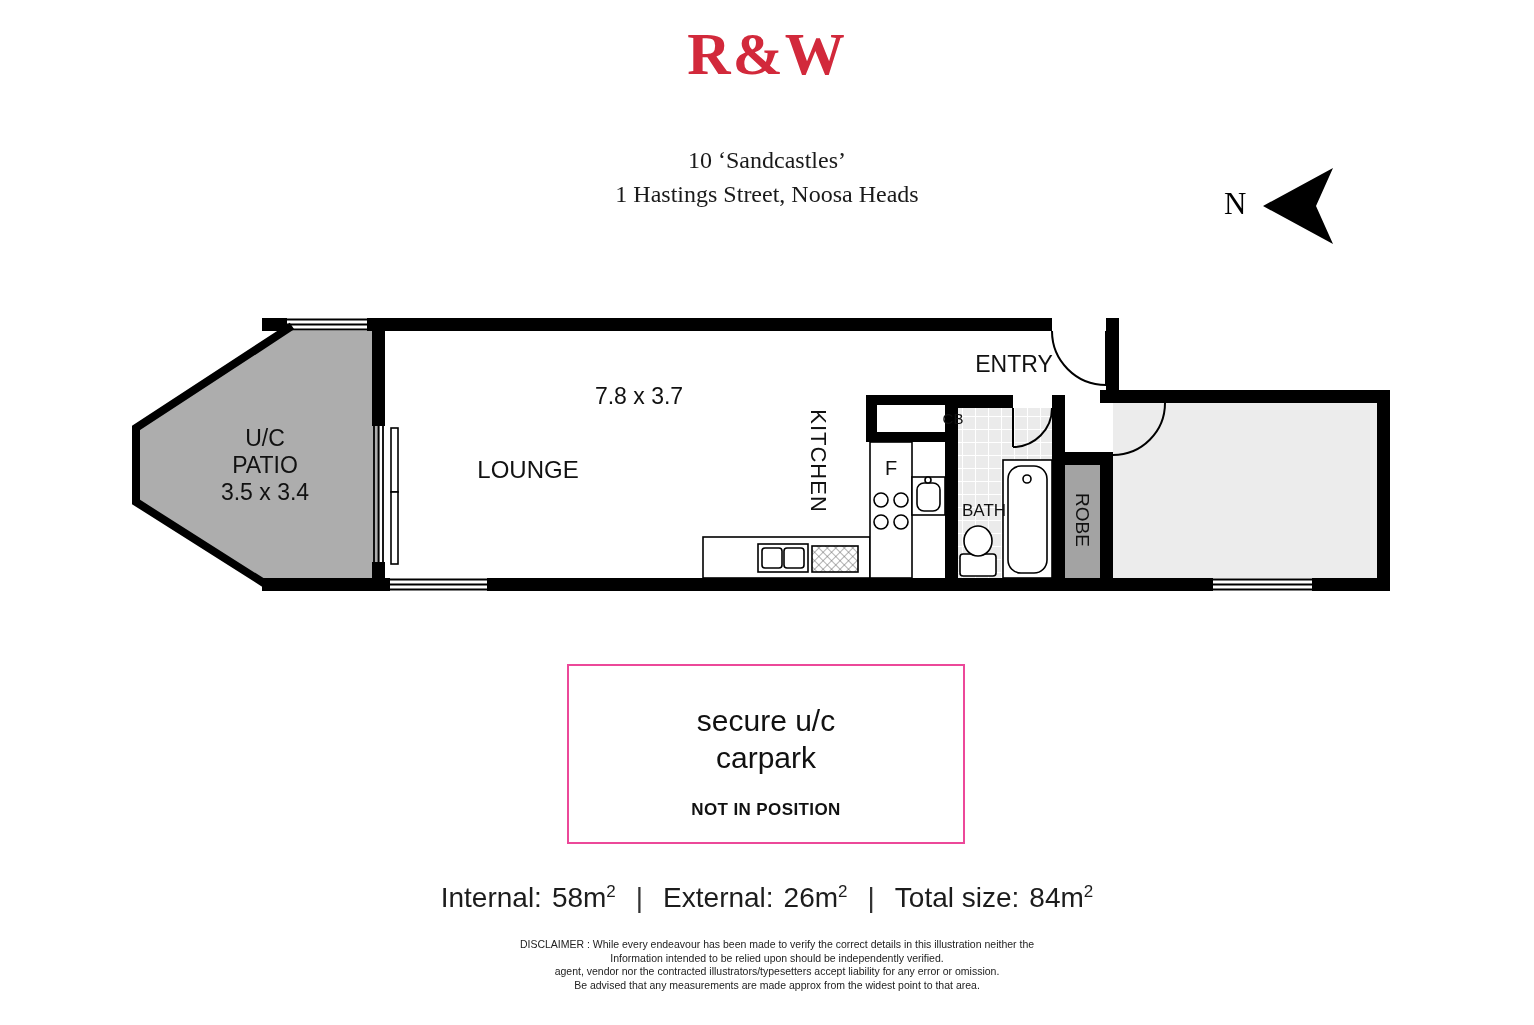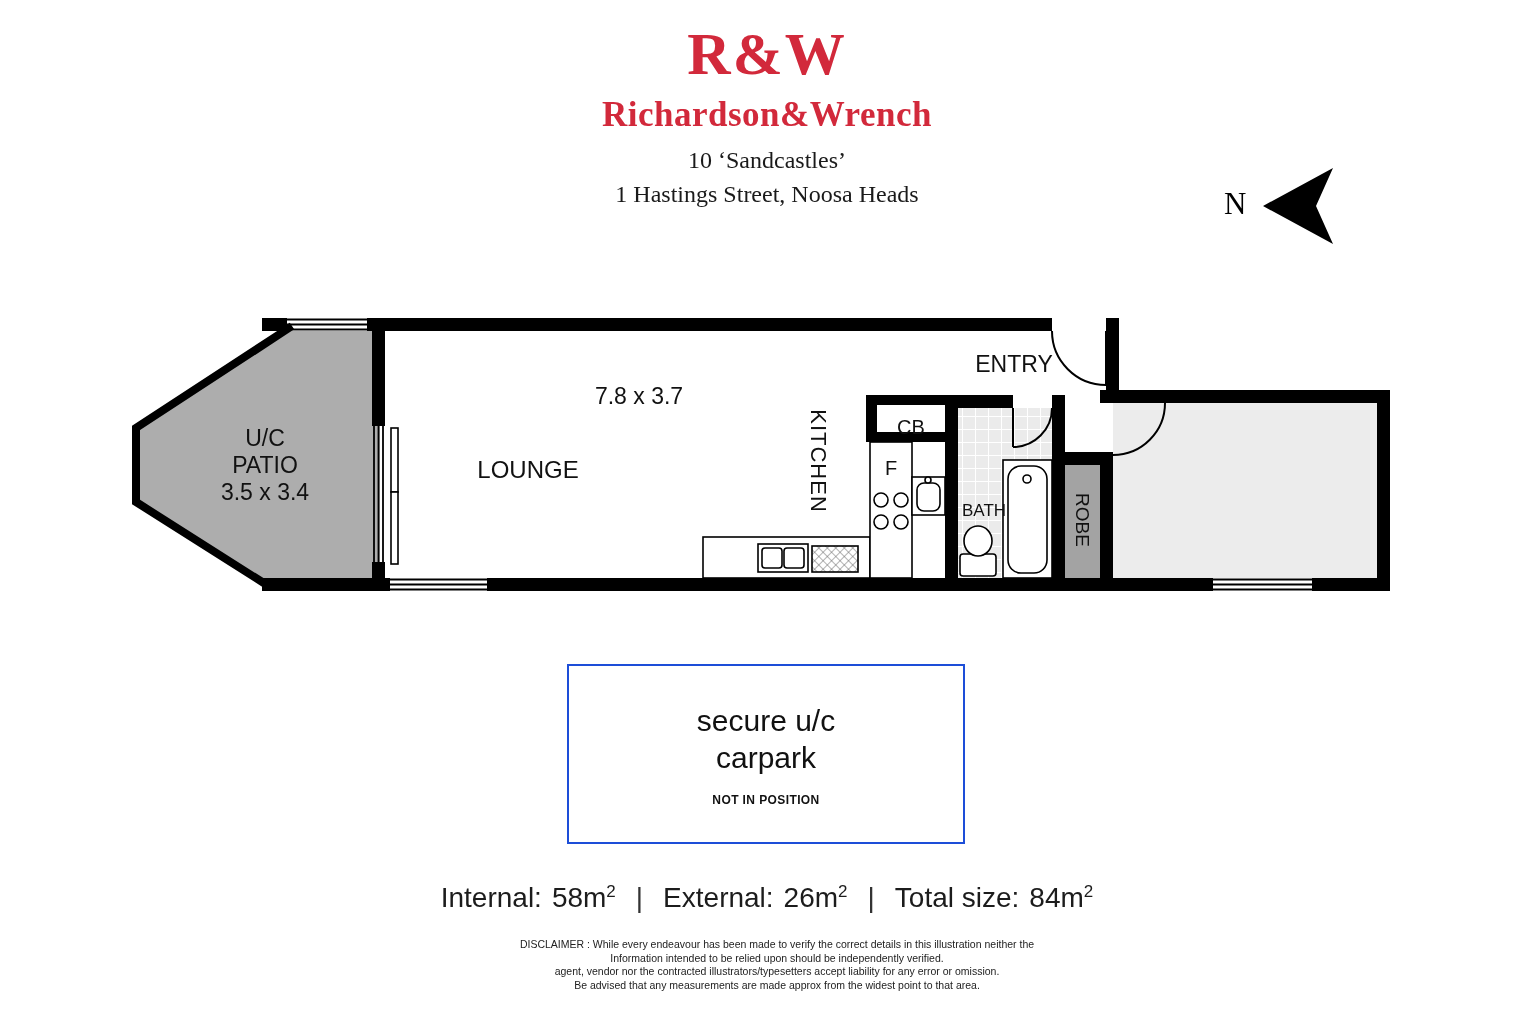--- a/index.html
+++ b/index.html
@@ -11,39 +11,38 @@
   .brand{top:95px;font-size:35px;font-weight:700;letter-spacing:.5px;}
   .addr{position:absolute;left:0;width:100%;text-align:center;color:#1a1a1a;
         font-family:"Liberation Serif",serif;font-size:24px;}
   .addr1{top:147px;}
   .addr2{top:181px;}
   .compass-n{position:absolute;left:1224px;top:186px;font-family:"Liberation Serif",serif;
              font-size:31px;color:#000;}
   .plan-svg{position:absolute;left:0;top:0;}
   .lbl{position:absolute;transform:translate(-50%,-50%);white-space:nowrap;text-align:center;color:#111;}
   .vert{transform:translate(-50%,-50%) rotate(90deg);}
-  .carpark{position:absolute;left:567px;top:664px;width:398px;height:180px;border:2px solid #1d4ed8;
+  .carpark{position:absolute;left:567px;top:664px;width:398px;height:180px;border:2px solid #ec4899;
            box-sizing:border-box;text-align:center;}
   .cp-line{font-size:30px;line-height:37px;color:#111;}
   .cp-first{margin-top:36px;}
-  .cp-note{margin-top:17px;font-size:12px;font-weight:700;letter-spacing:.4px;color:#111;}
+  .cp-note{margin-top:24px;font-size:17px;font-weight:700;letter-spacing:.4px;color:#111;}
   .areas{position:absolute;top:882px;left:0;width:100%;text-align:center;font-size:28px;color:#1c1c1c;}
   .areas sup{font-size:17px;}
   .areas .alabel{margin-right:10px;text-align:center;}
   .areas .sep{margin:0 20px;color:#333;font-weight:400;}
   .disclaimer{position:absolute;top:938px;left:10px;width:100%;text-align:center;
               font-size:10.5px;line-height:13.5px;color:#222;}
 </style>
 </head>
 <body>
 
 <div class="page">
 
   <div class="hdr logo">R&amp;W</div>
-  <div class="hdr brand">Richardson&amp;Wrench</div>
   <div class="addr addr1">10 ‘Sandcastles’</div>
   <div class="addr addr2">1 Hastings Street, Noosa Heads</div>
 
   <div class="compass-n">N</div>
 
   <svg class="plan-svg" width="1534" height="1025" viewBox="0 0 1534 1025">
     <defs>
       <pattern id="tiles" width="13" height="13" patternUnits="userSpaceOnUse">
         <rect x="0" y="0" width="13" height="13" fill="#ebebeb"></rect>
         <path d="M 13 0 H 0 V 13" stroke="#ffffff" stroke-width="2" fill="none"></path>
@@ -128,21 +127,21 @@
   </svg>
 
   <div class="lbl" style="left:265px;top:465px;font-size:23px;line-height:27px;">
     <div>U/C</div>
     <div>PATIO</div>
     <div>3.5 x 3.4</div>
   </div>
   <div class="lbl" style="left:639px;top:396px;font-size:23px;">7.8 x 3.7</div>
   <div class="lbl" style="left:528px;top:470px;font-size:24px;">LOUNGE</div>
   <div class="lbl vert" style="left:818px;top:461px;font-size:22px;letter-spacing:1px;">KITCHEN</div>
-  <div class="lbl" style="left:911px;top:418px;font-size:20px;margin-top:9px;">CB</div>
+  <div class="lbl" style="left:953px;top:418px;font-size:15px;">CB</div>
   <div class="lbl" style="left:891px;top:468px;font-size:20px;">F</div>
   <div class="lbl" style="left:1014px;top:364px;font-size:23px;">ENTRY</div>
   <div class="lbl" style="left:984px;top:511px;font-size:17px;">BATH</div>
   <div class="lbl vert" style="left:1082px;top:520px;font-size:19px;">ROBE</div>
 
   <div class="carpark">
     <div class="cp-line cp-first">secure u/c</div>
     <div class="cp-line">carpark</div>
     <div class="cp-note">NOT IN POSITION</div>
   </div>

